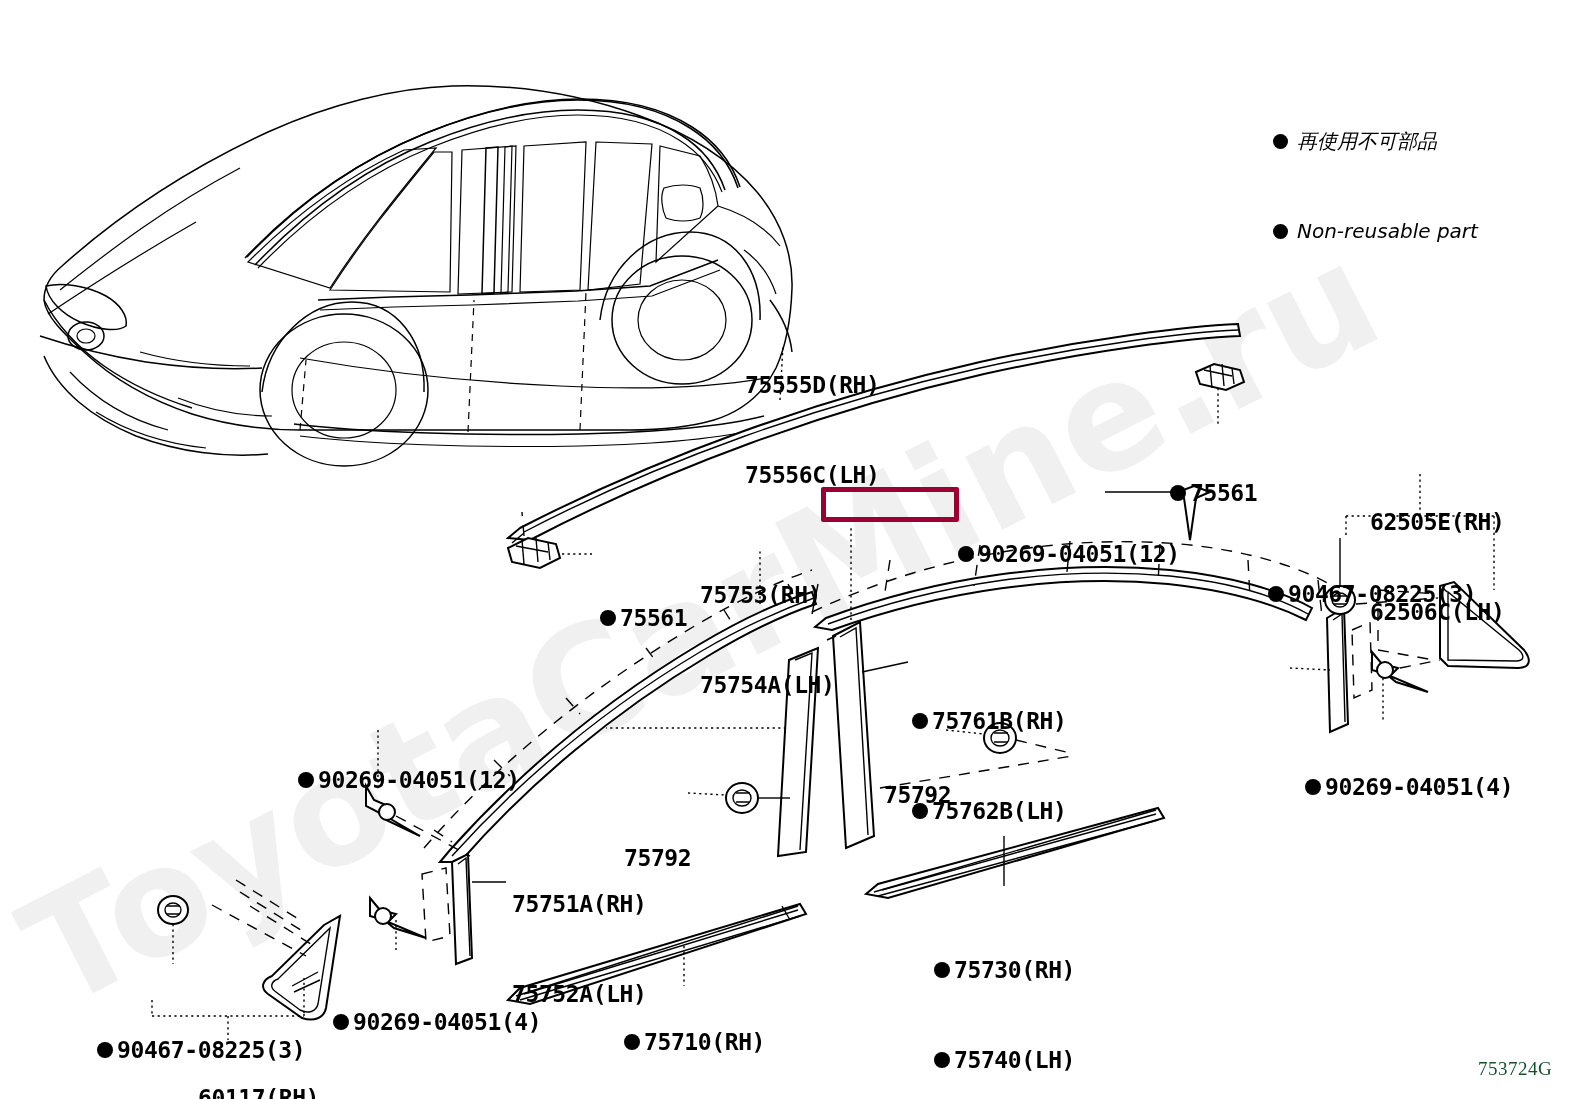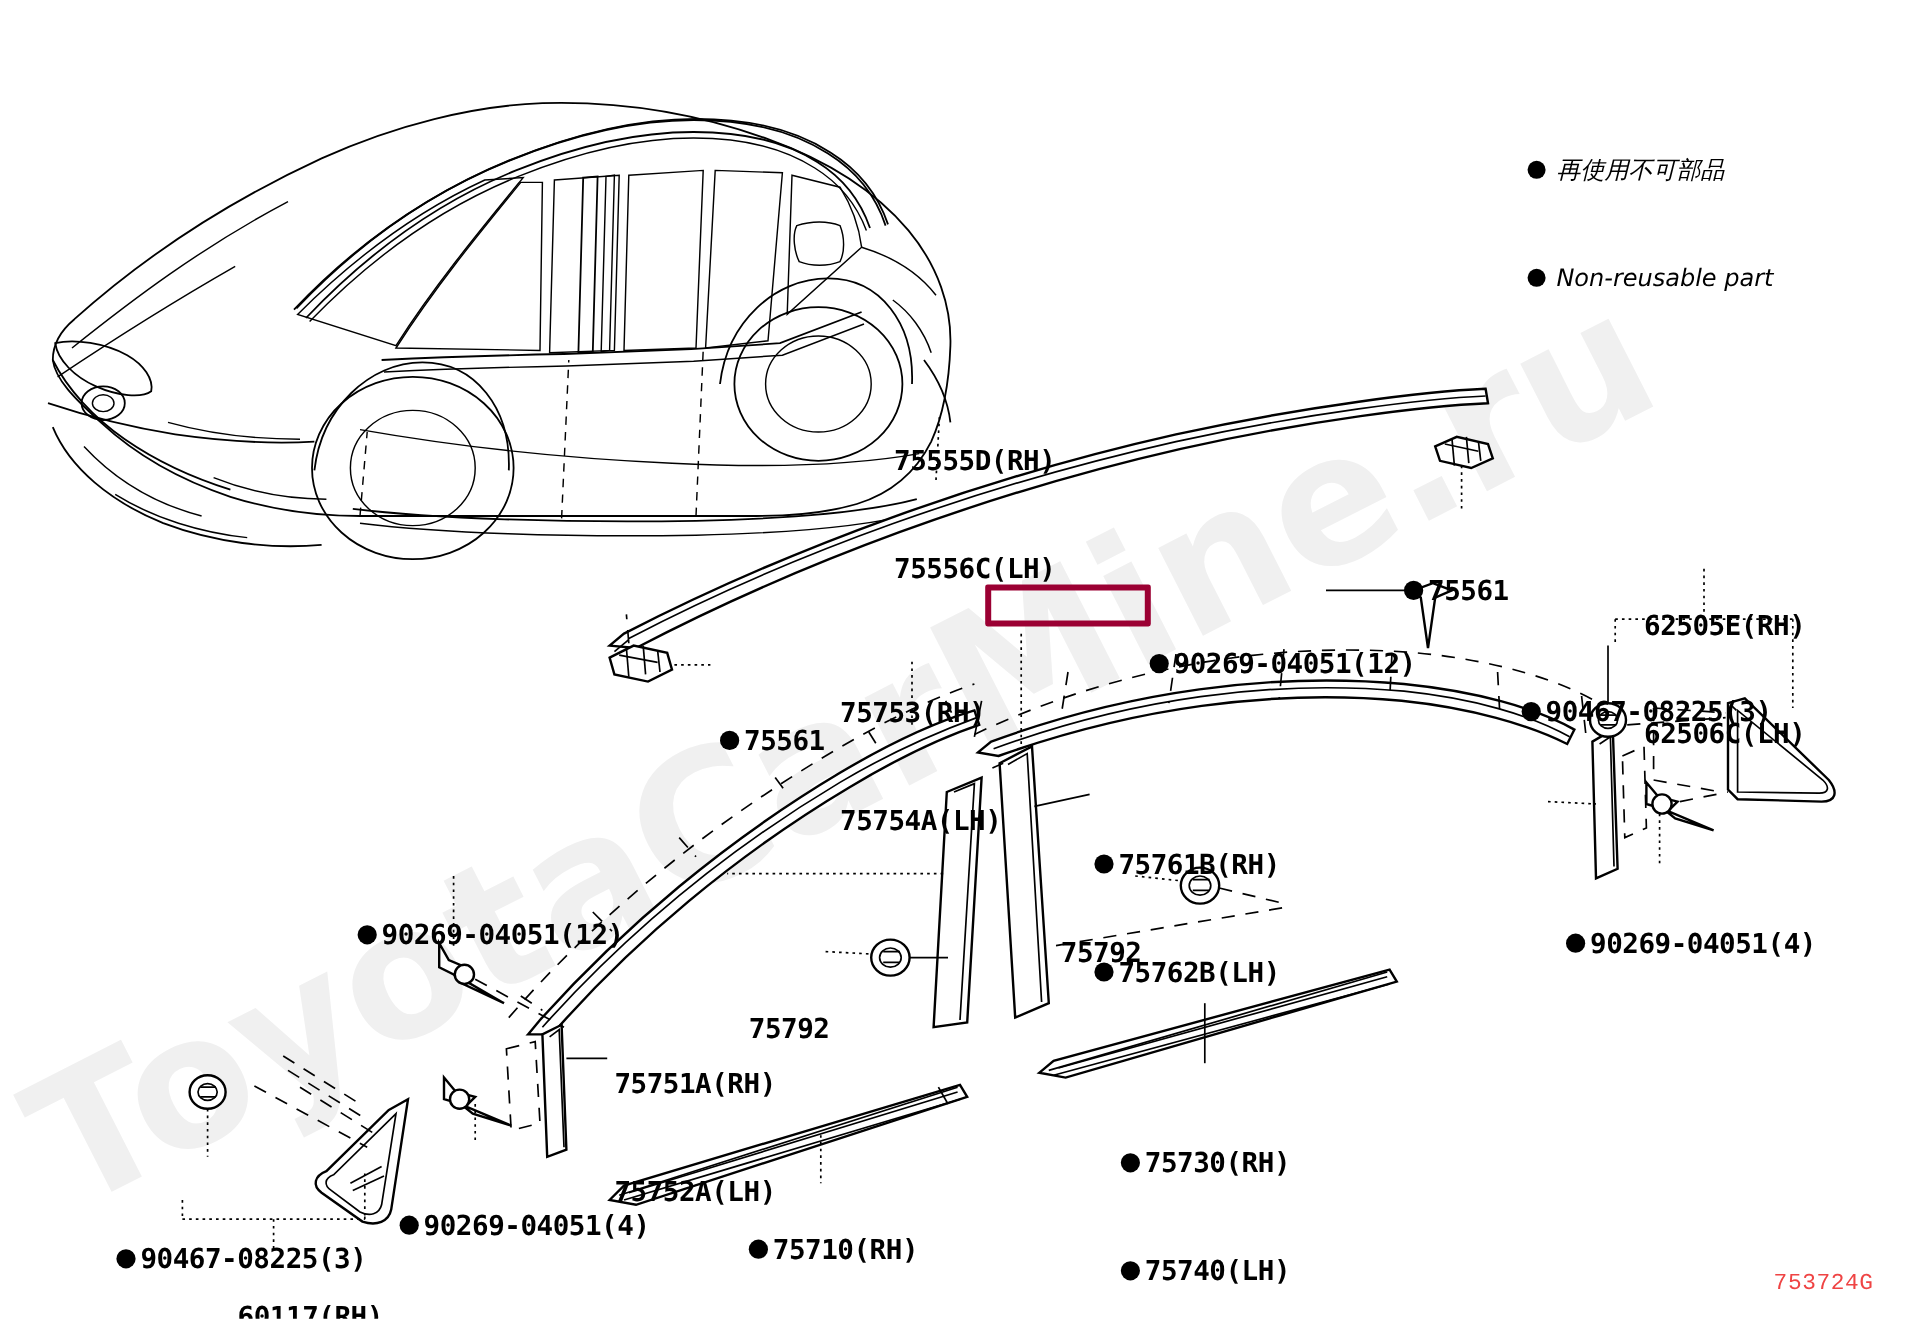--- a/index.html
+++ b/index.html
@@ -36,22 +36,22 @@
   .legend{
     position:absolute;
     font-family:"DejaVu Sans","Liberation Sans",sans-serif;
     font-size:20px;font-weight:400;color:#000;
     line-height:30px;white-space:pre;
   }
   .legend .row{display:flex;align-items:center;}
   .legend .dot{width:15px;height:15px;margin-right:9px;}
   .figid{
     position:absolute;
-    font-family:Liberation Mono, monospace;
-    font-size:19px;font-weight:400;letter-spacing:0.5px;color:#ef4444;
+    font-family:Liberation Serif, serif;
+    font-size:19px;font-weight:400;letter-spacing:0.5px;color:#14532d;
   }
   .wmtext{
     fill:#f0f0f0;
     font-family:"DejaVu Sans","Liberation Sans",sans-serif;
     font-size:150px;font-weight:700;
   }
   .ln{stroke:#000;fill:none;}
   .thin{stroke-width:1.4;}
   .dash{stroke-dasharray:11 9;}
   .dot2{stroke-dasharray:2.2 3.4;}

